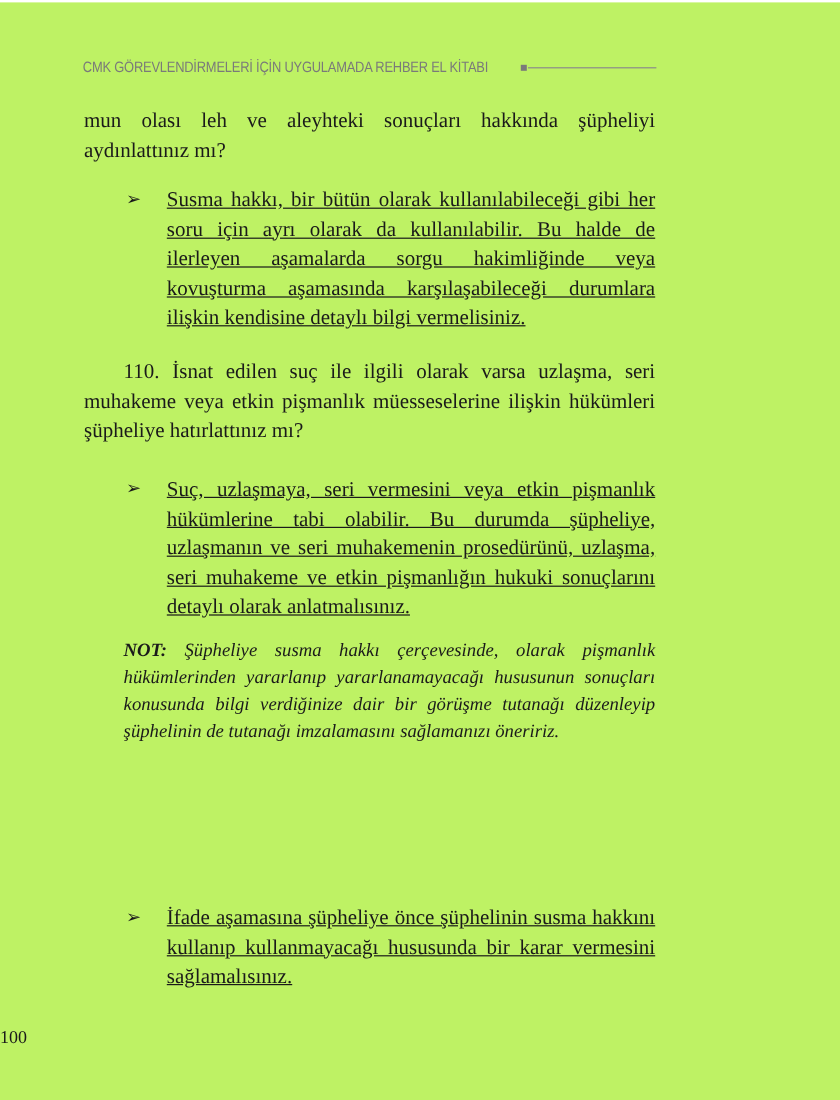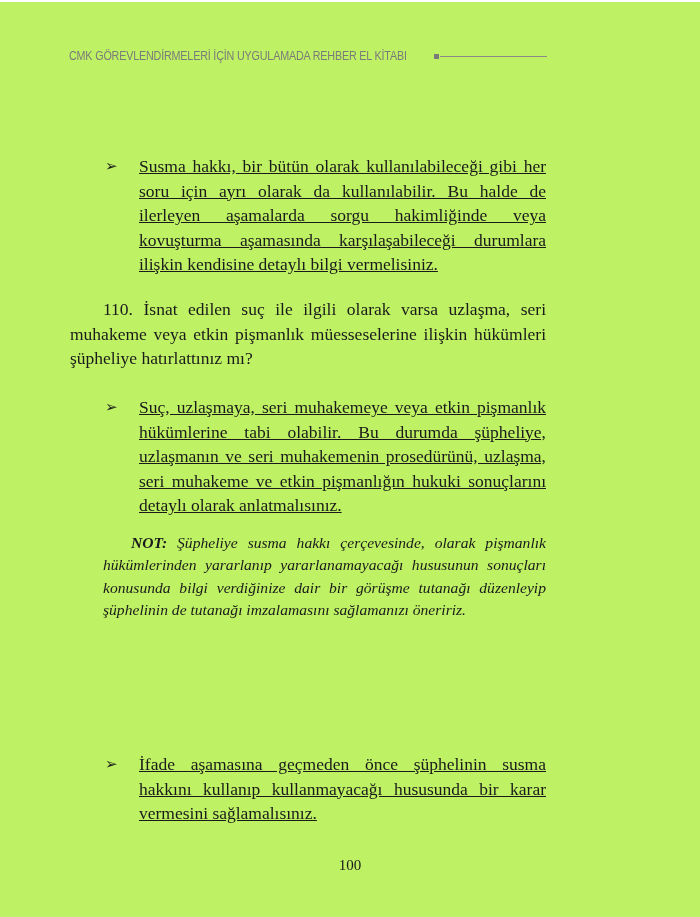--- a/index.html
+++ b/index.html
@@ -14,50 +14,51 @@
     .body-text { font-family: "Liberation Serif", serif; font-size: 17.5px; line-height: 24.6px; color: #1a1a1a; text-align: justify; }
     .para { position: absolute; left: 70px; width: 476px; margin: 0; }
     .para .num { font-weight: normal; }
     .indent { text-indent: 33px; }
 
     .bullet { position: absolute; left: 103px; width: 443px; display: flex; }
     .bullet .arrow { width: 34px; flex: none; font-family: "DejaVu Sans", sans-serif; font-size: 15px; line-height: 24.6px; color: #1a1a1a; padding-left: 2px; }
     .bullet .btext { flex: 1; text-decoration: underline; }
 
     .note { position: absolute; left: 103px; width: 443px; font-style: italic; font-size: 15.6px; line-height: 22.4px; }
-    .note .note-label { font-weight: bold; margin-left: 28px; }
+    .note .note-label { font-weight: bold; }
 
-    .page-number { position: absolute; left: 0; width: 700px; top: 855px; text-align: center; font-family: "Liberation Serif", serif; font-size: 15px; color: #1a1a1a; }
+    .page-number { position: absolute; left: 0; width: 700px; top: 855px; font-family: "Liberation Serif", serif; font-size: 15px; color: #1a1a1a; }
   </style>
 </head>
 <body>
 
 <div class="page">
 
   <div class="running-header">
     <span class="header-title">CMK GÖREVLENDİRMELERİ İÇİN UYGULAMADA REHBER EL KİTABI</span>
     <span class="header-square"></span>
     <span class="header-line"></span>
   </div>
 
+  <p class="para body-text" style="top:86px;">mun olası leh ve aleyhteki sonuçları hakkında şüpheliyi aydınlattınız mı?</p>
 
   <div class="bullet body-text" style="top:152px;">
     <span class="arrow">➢</span>
     <span class="btext">Susma hakkı, bir bütün olarak kullanılabileceği gibi her soru için ayrı olarak da kullanılabilir. Bu halde de ilerleyen aşamalarda sorgu hakimliğinde veya kovuşturma aşamasında karşılaşabileceği durumlara ilişkin kendisine detaylı bilgi vermelisiniz.</span>
   </div>
 
   <p class="para body-text indent" style="top:295px;"><span class="num">110.</span><span> İsnat edilen suç ile ilgili olarak varsa uzlaşma, seri muhakeme veya etkin pişmanlık müesseselerine ilişkin hükümleri şüpheliye hatırlattınız mı?</span></p>
 
   <div class="bullet body-text" style="top:393px;">
     <span class="arrow">➢</span>
-    <span class="btext">Suç, uzlaşmaya, seri muhakemeye veya etkin pişmanlık hükümlerine tabi olabilir. Bu durumda şüpheliye, uzlaşmanın ve seri muhakemenin prosedürünü, uzlaşma, seri muhakeme ve etkin pişmanlığın hukuki sonuçlarını detaylı olarak anlatmalısınız.</span>
+    <span class="btext">Suç, uzlaşmaya, seri vermesini veya etkin pişmanlık hükümlerine tabi olabilir. Bu durumda şüpheliye, uzlaşmanın ve seri muhakemenin prosedürünü, uzlaşma, seri muhakeme ve etkin pişmanlığın hukuki sonuçlarını detaylı olarak anlatmalısınız.</span>
   </div>
 
   <p class="note body-text" style="top:530px; margin:0;"><span class="note-label">NOT:</span><span> Şüpheliye susma hakkı çerçevesinde, olarak pişmanlık hükümlerinden yararlanıp yararlanamayacağı hususunun sonuçları konusunda bilgi verdiğinize dair bir görüşme tutanağı düzenleyip şüphelinin de tutanağı imzalamasını sağlamanızı öneririz.</span></p>
 
 
   <div class="bullet body-text" style="top:750px;">
     <span class="arrow">➢</span>
-    <span class="btext">İfade aşamasına geçmeden önce şüphelinin susma hakkını kullanıp kullanmayacağı hususunda bir karar vermesini sağlamalısınız.</span>
+    <span class="btext">İfade aşamasına şüpheliye önce şüphelinin susma hakkını kullanıp kullanmayacağı hususunda bir karar vermesini sağlamalısınız.</span>
   </div>
 
   <div class="page-number">100</div>
 </div>
 
 </body></html>

